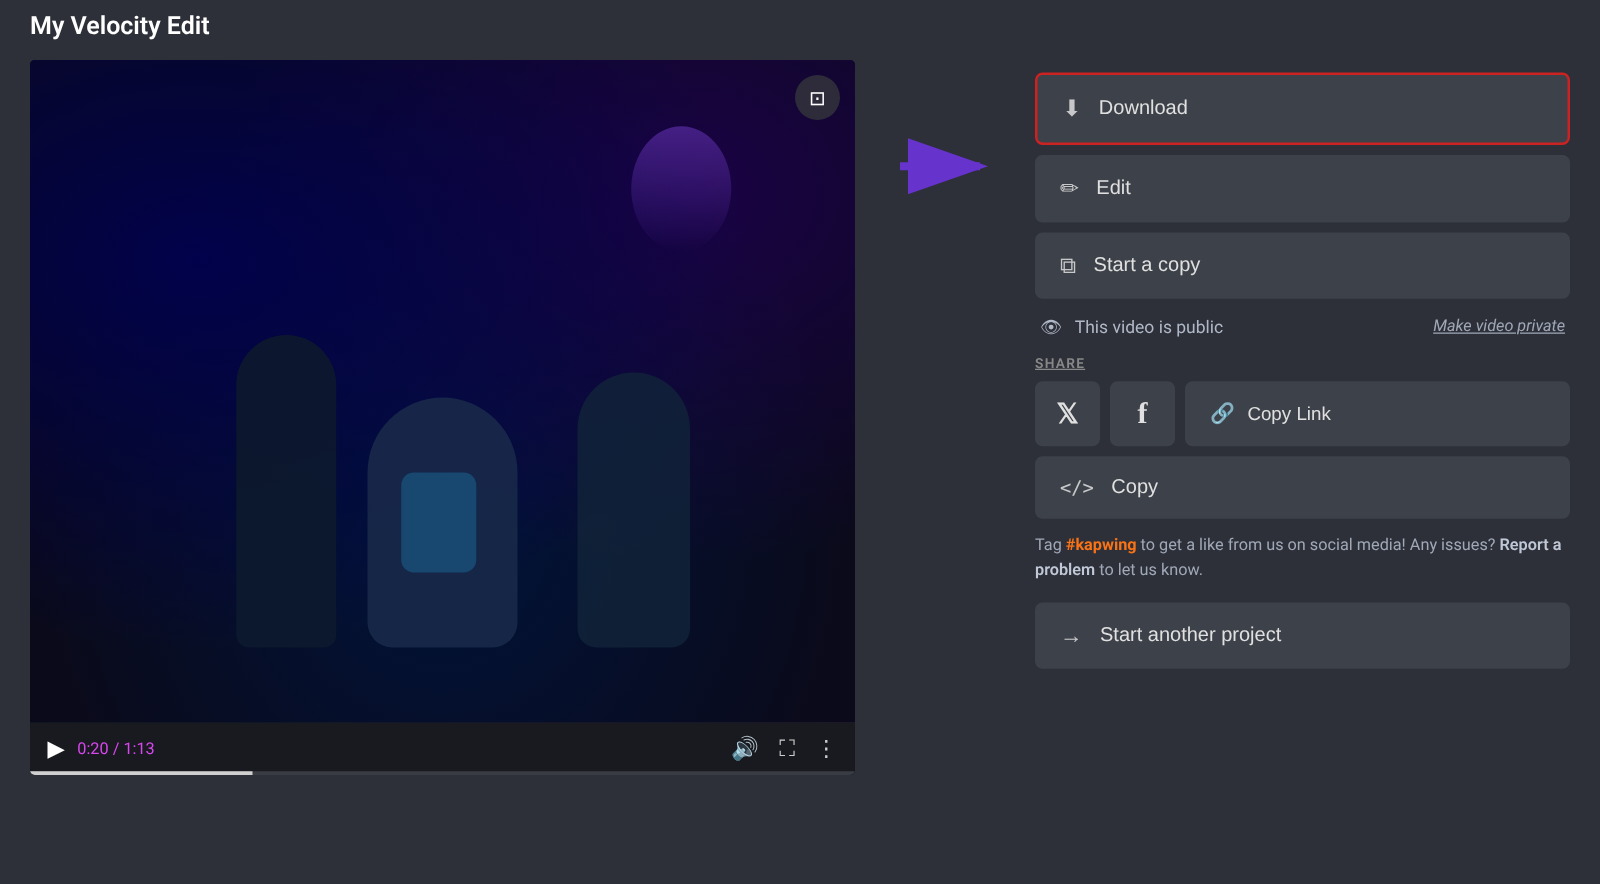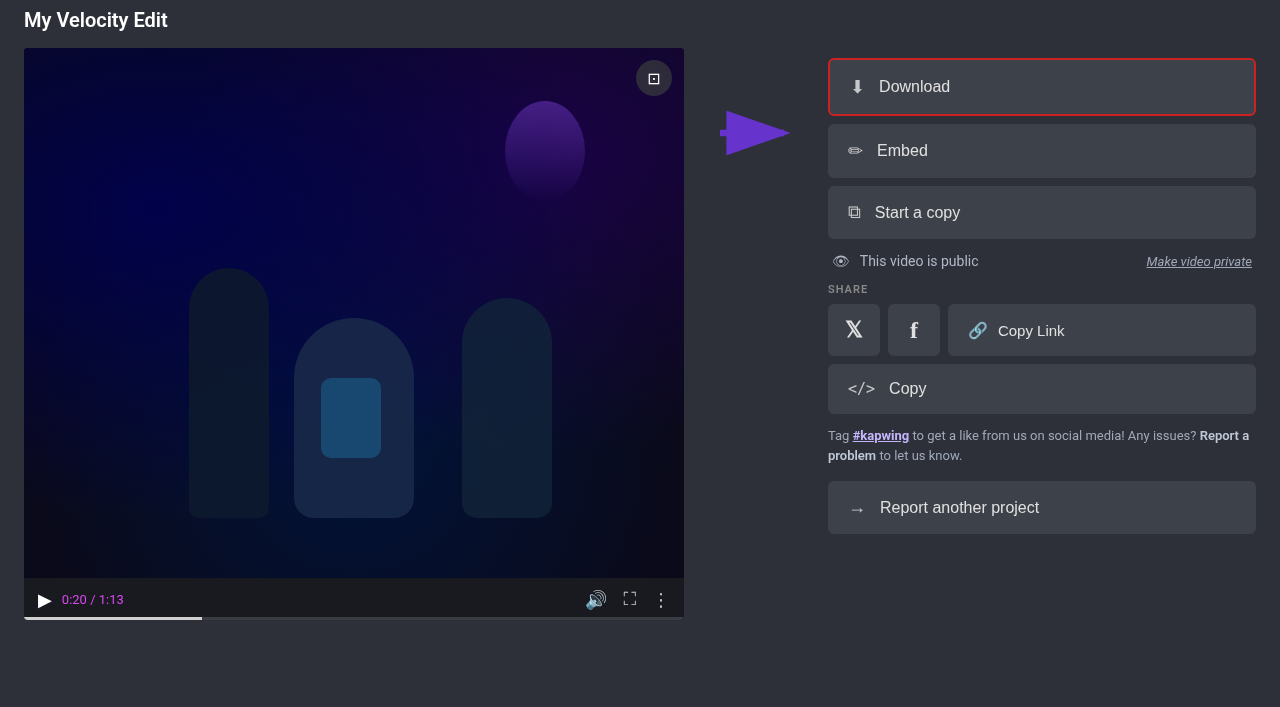--- a/index.html
+++ b/index.html
@@ -261,20 +261,21 @@
       flex-direction: column;
       gap: 8px;
     }
 
     .share-label {
       font-size: 11px;
       letter-spacing: 1px;
       color: #888;
       font-weight: 600;
       text-transform: uppercase;
+      text-decoration: underline;
     }
 
     .share-row {
       display: flex;
       gap: 8px;
     }
 
     .social-btn {
       background: #3d4149;
       border: none;
@@ -304,22 +305,21 @@
     }
 
     .tag-text {
       font-size: 13px;
       color: #a0a8b8;
       line-height: 1.5;
       padding: 4px 0;
     }
 
     .tag-text strong {
-      color: #c4b5fd;
-      text-decoration: underline;
+      color: #f97316;
     }
 
     .tag-text a {
       color: #c0c8d8;
       font-weight: 600;
     }
 
     .start-project-btn {
       background: #3d4149;
       border: none;
@@ -384,21 +384,21 @@
 
     <div class="actions-panel">
 
       <button class="action-btn download-btn">
         <span class="btn-icon">⬇</span>
         <span class="btn-label">Download</span>
       </button>
 
       <button class="action-btn">
         <span class="btn-icon">✏</span>
-        <span class="btn-label">Embed</span>
+        <span class="btn-label">Edit</span>
       </button>
 
       <button class="action-btn">
         <span class="btn-icon">⧉</span>
         <span class="btn-label">Start a copy</span>
       </button>
 
       <div class="visibility-row">
         <span>👁</span>
         <span>This video is public</span>
@@ -425,18 +425,18 @@
         <span class="btn-icon" style="font-size:15px; font-family: monospace;">&lt;/&gt;</span>
         <span class="btn-label">Copy</span>
       </button>
 
       <div class="tag-text">
         <span>Tag </span><strong>#kapwing</strong><span> to get a like from us on social media! Any issues?</span> <a>Report a problem</a><span> to let us know.</span>
       </div>
 
       <button class="start-project-btn action-btn">
         <span class="btn-icon">→</span>
-        <span class="btn-label">Report another project</span>
+        <span class="btn-label">Start another project</span>
       </button>
 
     </div>
   </div>
 </div>
 
 </body></html>

